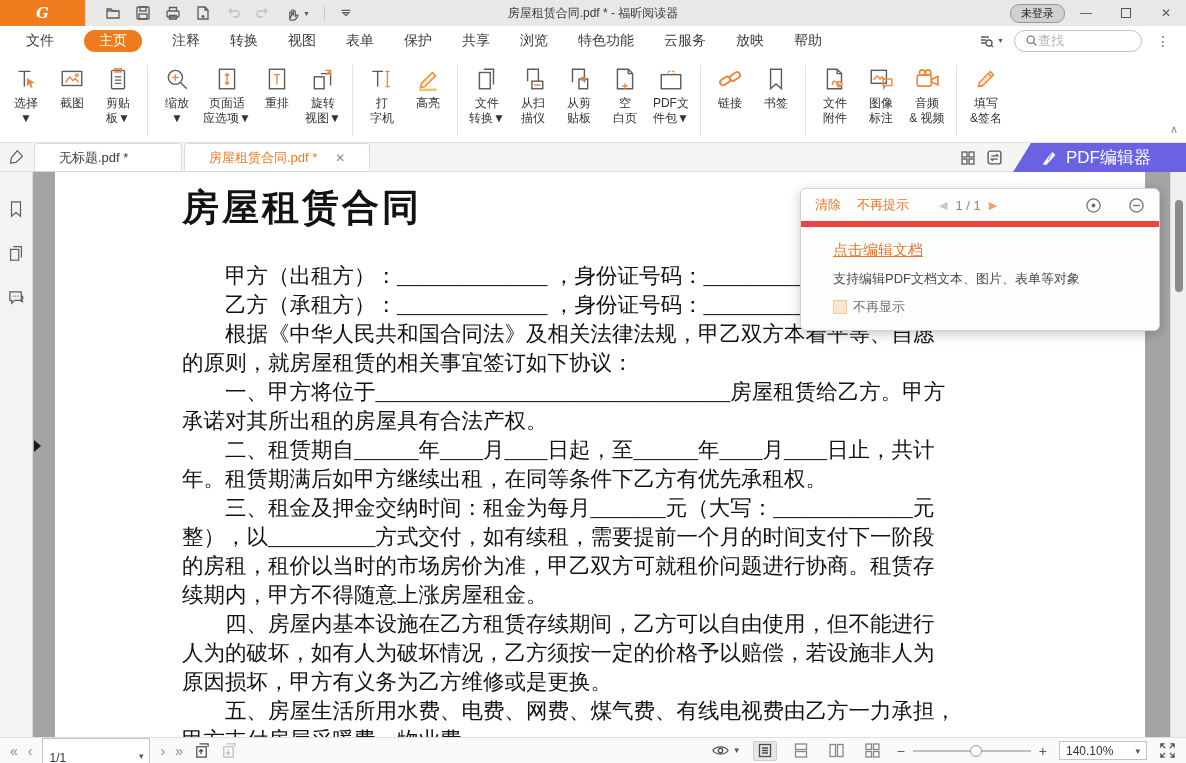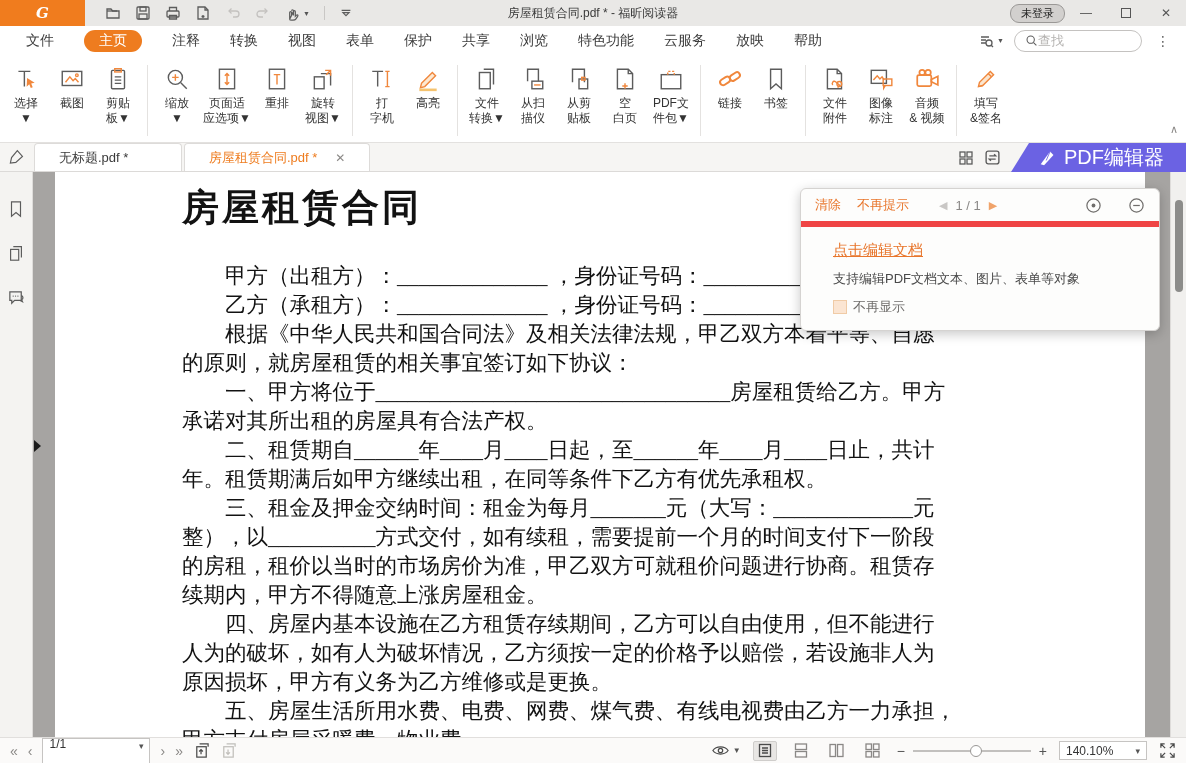--- a/index.html
+++ b/index.html
@@ -42,21 +42,21 @@
   .orangefill { fill:#f0873c; stroke:none; }
 
   
   .tabbar { position:absolute; top:143px; left:0; right:0; height:29px; background:#f6f5f3; border-bottom:1px solid #dcdad8; display:flex; align-items:flex-end; }
   .tab-edit { width:34px; display:flex; align-items:center; justify-content:center; height:29px; }
   .tab { height:28px; background:#fff; border:1px solid #dddbd9; border-bottom:none; border-radius:4px 4px 0 0; display:flex; align-items:center; padding:0 24px; font-size:13px; color:#3a3a3a; margin-right:2px; min-width:148px; cursor:pointer; }
   .tab.active { color:#ee7c1f; }
   .tab .close { margin-left:18px; color:#8a8886; font-size:12px; }
   .tabbar-right { position:absolute; right:0; top:0; height:29px; display:flex; align-items:center; }
   .tr-icon { width:26px; display:flex; justify-content:center; }
-  .pdf-editor-btn { height:29px; background:#6b62e3; clip-path:polygon(18px 0,100% 0,100% 100%,0 100%); display:flex; align-items:center; gap:8px; color:#fff; font-size:20px; padding:0 22px 0 28px; margin-left:6px; cursor:pointer; }
+  .pdf-editor-btn { height:29px; background:#6b62e3; clip-path:polygon(18px 0,100% 0,100% 100%,0 100%); display:flex; align-items:center; gap:8px; color:#fff; font-size:17px; padding:0 35px 0 28px; margin-left:6px; cursor:pointer; }
 
   
   .main { position:absolute; top:172px; left:0; right:0; bottom:26px; background:#a6a4a2; overflow:hidden; }
   .sidebar { position:absolute; left:0; top:0; bottom:0; width:33px; background:#f4f3f1; border-right:1px solid #dedcda; display:flex; flex-direction:column; align-items:center; padding-top:28px; gap:26px; }
   .expand-handle { position:absolute; left:34px; top:268px; width:0; height:0; border-top:6px solid transparent; border-bottom:6px solid transparent; border-left:7px solid #1a1a1a; cursor:pointer; }
   .page { position:absolute; left:55px; top:0; width:1090px; height:860px; background:#fff; }
   .page-inner { padding:14px 0 0 127px; width:947px; font-family:"Liberation Serif","DejaVu Serif",serif; color:#121212; }
   .doc-title { font-size:37px; font-weight:bold; text-align:left; line-height:44px; letter-spacing:3px; width:818px; }
   .doc-lines { margin-top:32px; font-size:21.5px; line-height:29px; width:820px; }
   .doc-line { white-space:nowrap; }
@@ -76,21 +76,21 @@
   .popup-link { color:#e8762c; font-size:15px; text-decoration:underline; cursor:pointer; }
   .popup-desc { font-size:13px; color:#4a4a4a; margin-top:10px; }
   .popup-check { display:flex; align-items:center; gap:6px; margin-top:10px; }
   .checkbox { width:14px; height:14px; background:#fbe5d2; border:1px solid #f0cba6; }
   .popup-check span { font-size:13px; color:#6f6d6b; }
 
   
   .statusbar { position:absolute; bottom:0; left:0; right:0; height:26px; background:#fbfaf9; border-top:1px solid #e1dfdd; display:flex; align-items:center; padding:0 10px; }
   .sb-left { display:flex; align-items:center; gap:10px; }
   .sb-chev { color:#8a8886; font-size:14px; cursor:pointer; }
-  .page-combo { display:flex; align-items:flex-end; justify-content:space-between; border:1px solid #c6c4c2; background:#fff; width:108px; height:19px; font-size:12px; color:#333; padding:12px 6px; cursor:pointer; }
+  .page-combo { display:flex; align-items:flex-start; justify-content:space-between; border:1px solid #c6c4c2; background:#fff; width:108px; height:19px; font-size:12px; color:#333; padding:12px 6px; cursor:pointer; }
   .combo-caret { color:#555; font-size:9px; }
   .sb-right { margin-left:auto; display:flex; align-items:center; gap:12px; }
   .layout-btn { width:24px; height:20px; display:flex; align-items:center; justify-content:center; border-radius:2px; cursor:pointer; }
   .layout-btn.selected { background:#e8e6e4; border:1px solid #cfcdcb; }
   .slider { display:flex; align-items:center; gap:8px; }
   .slider .track { position:relative; width:118px; height:2px; background:#c2c0be; }
   .slider .knob { position:absolute; left:57px; top:-5px; width:12px; height:12px; border:1px solid #9a9896; border-radius:50%; background:#fff; }
   .zoom-combo { display:flex; align-items:center; justify-content:space-between; border:1px solid #c6c4c2; background:#fff; width:88px; height:19px; font-size:12px; color:#333; padding:0 6px; cursor:pointer; }
   .pm { color:#555; font-size:14px; cursor:pointer; }
 </style>

